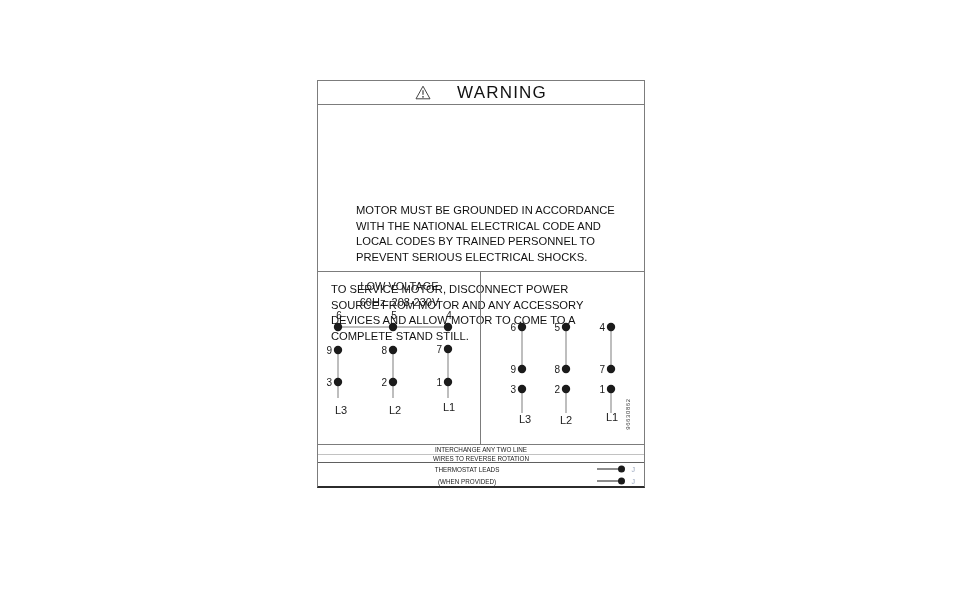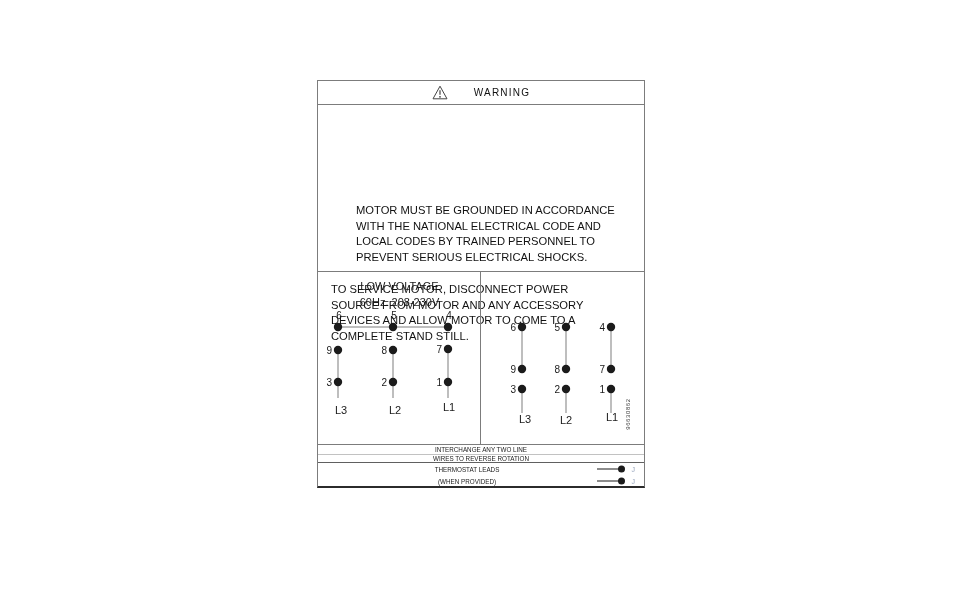--- a/index.html
+++ b/index.html
@@ -4,21 +4,21 @@
 <style>
   html,body{margin:0;padding:0;background:#ffffff;}
   .page{position:relative;width:976px;height:600px;background:#ffffff;overflow:hidden;
         font-family:"Liberation Sans","DejaVu Sans",sans-serif;color:#1a1a1a;}
   .label{position:absolute;left:317px;top:80px;width:328px;height:408px;box-sizing:border-box;
          background:#fff;border:1px solid #7c7c7c;border-bottom:2px solid #2b2b2b;}
   
   .title-row{position:absolute;left:0;top:0;width:100%;height:24px;box-sizing:border-box;
              border-bottom:1px solid #7c7c7c;display:flex;align-items:center;justify-content:center;gap:26px;}
   .warn-icon{width:16px;height:15px;display:block;}
-  .title-text{font-size:10px;letter-spacing:1.2px;color:#111;}
+  .title-text{font-size:17px;letter-spacing:1.2px;color:#111;}
   
   .warn-text{position:absolute;left:13px;top:104px;width:300px;}
   .warn-text p{margin:0 0 16px 0;font-size:11.2px;line-height:15.7px;white-space:pre-line;color:#111;}
   .warn-text p:first-child{margin-top:18px;margin-left:25px;}
   
   .diagram-area{position:absolute;left:0;top:190px;width:100%;height:173px;box-sizing:border-box;
                 border-top:1px solid #7c7c7c;}
   .lv-section{position:absolute;left:0;top:0;width:163px;height:100%;box-sizing:border-box;
               border-right:1px solid #7c7c7c;}
   .lv-title{position:absolute;left:0;top:8px;width:163px;text-align:center;font-size:11px;}

